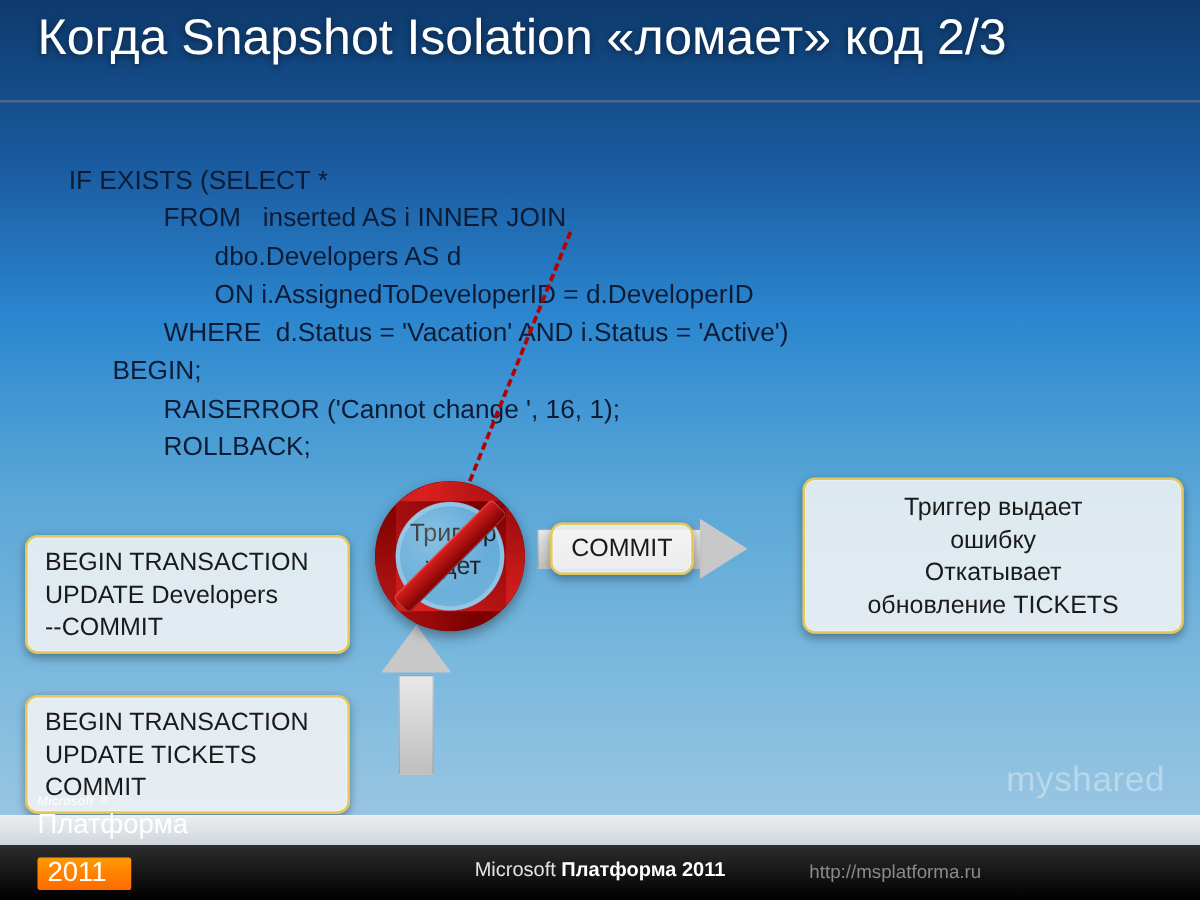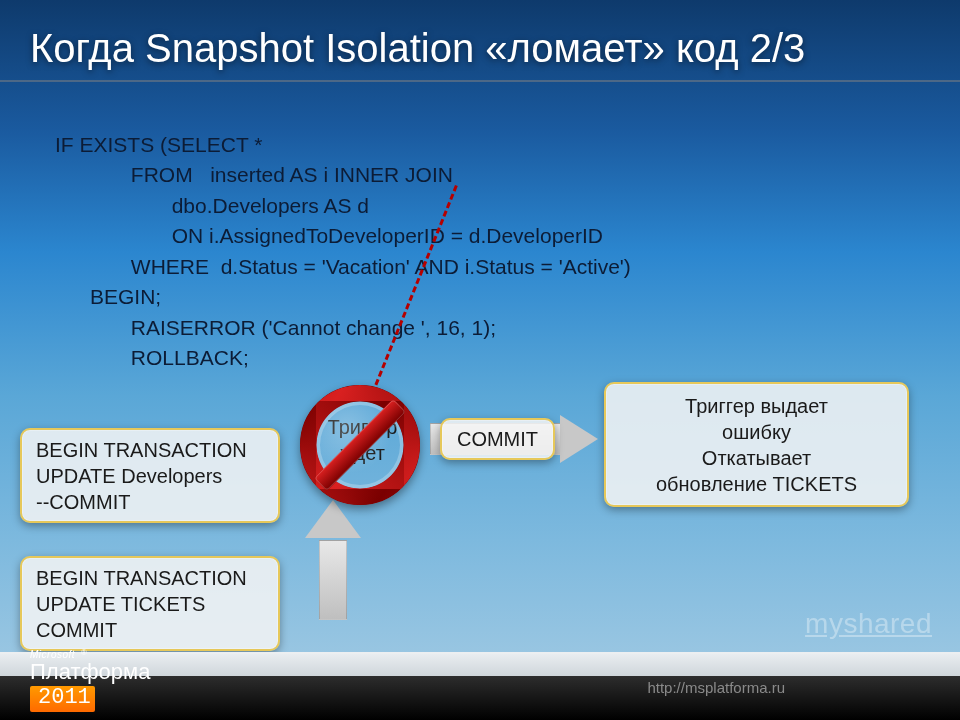--- a/index.html
+++ b/index.html
@@ -10,21 +10,21 @@
       #1a5a9f 18%,
       #2b86cf 35%,
       #5aa7d7 55%,
       #7db9de 75%,
       #a8cde4 100%);
     position: relative;
     color: #fff;
   }
   .title {
     position: absolute;
-    top: 26px;
+    top: 8px;
     left: 30px;
     font-size: 40px;
     font-weight: 300;
     color: #ffffff;
     text-shadow: 0 2px 6px rgba(0,0,0,0.5);
   }
   .title-rule {
     position: absolute;
     top: 80px;
     left: 0;
@@ -59,21 +59,21 @@
     align-items: center;
     justify-content: center;
     text-align: center;
     white-space: pre-line;
   }
   .box-left-align { text-align: left; justify-content: flex-start; margin-top: 28px; }
   #box-dev  { top: 400px; left: 20px;  width: 260px; height: 95px; }
   #box-tick { top: 528px; left: 20px;  width: 260px; height: 95px; }
   #box-trig { top: 390px; left: 305px; width: 115px; height: 100px; border: none; background: transparent; box-shadow: none; }
   #box-commit { top: 418px; left: 440px; width: 115px; height: 42px; }
-  #box-result { top: 382px; left: 604px; width: 305px; height: 125px; }
+  #box-result { top: 382px; left: 642px; width: 305px; height: 125px; }
 
   .arrow-right {
     position: absolute;
     top: 415px;
     left: 430px;
     width: 170px;
     height: 48px;
   }
   .arrow-right .shaft {
     position: absolute;
@@ -184,54 +184,52 @@
     position: absolute;
     bottom: 14px;
     left: 0; width: 960px;
     text-align: center;
     color: #e4e4e4;
     font-size: 16px;
   }
   .footer .mid-text b { font-weight: 700; color: #fff; }
   .footer .right-text {
     position: absolute;
-    bottom: 24px; right: 24px;
+    bottom: 14px; right: 24px;
     color: #8a8a8a;
     font-size: 15px;
   }
   .brand {
     position: absolute;
     left: 30px;
     bottom: 8px;
     color: #fff;
     line-height: 1.1;
   }
   .brand .ms-row { display: flex; align-items: flex-start; gap: 6px; }
   .brand .ms { font-size: 10px; font-style: italic; letter-spacing: .5px; }
   .brand .reg { font-size: 8px; }
   .brand .name { font-size: 22px; font-weight: 300; }
   .brand .year {
     display: inline-block;
     background: linear-gradient(#ff9a00, #ff6a00);
     color: #fff;
     font-size: 22px;
-    padding: 0 4px 2px 8px;
+    padding: 0 20px 2px 8px;
     border-radius: 2px;
-    margin-top: 2px;
-    font-family: Liberation Mono, monospace;
+    margin-top: 15px;
   }
   .watermark {
     position: absolute;
     right: 28px;
     bottom: 80px;
     font-size: 28px;
     color: rgba(255,255,255,0.35);
     font-weight: 300;
     letter-spacing: .5px;
-    text-decoration: underline;
   }
 </style>
 </head>
 <body>
 
 <div class="title">Когда Snapshot Isolation «ломает» код 2/3</div>
 <div class="title-rule"></div>
 
 <pre class="code">IF EXISTS (SELECT *
              FROM   inserted AS i INNER JOIN
@@ -285,14 +283,17 @@
     <div class="ms-row">
       <span class="ms">Microsoft</span>
       <span class="reg">®</span>
     </div>
     <div>
       <span class="name">Платформа</span>
     </div>
     <span class="year">2011</span>
   </div>
 
+  <div class="mid-text">
+    <span>Microsoft </span><b>Платформа 2011</b>
+  </div>
   <div class="right-text">http://msplatforma.ru</div>
 </div>
 
 </body></html>

